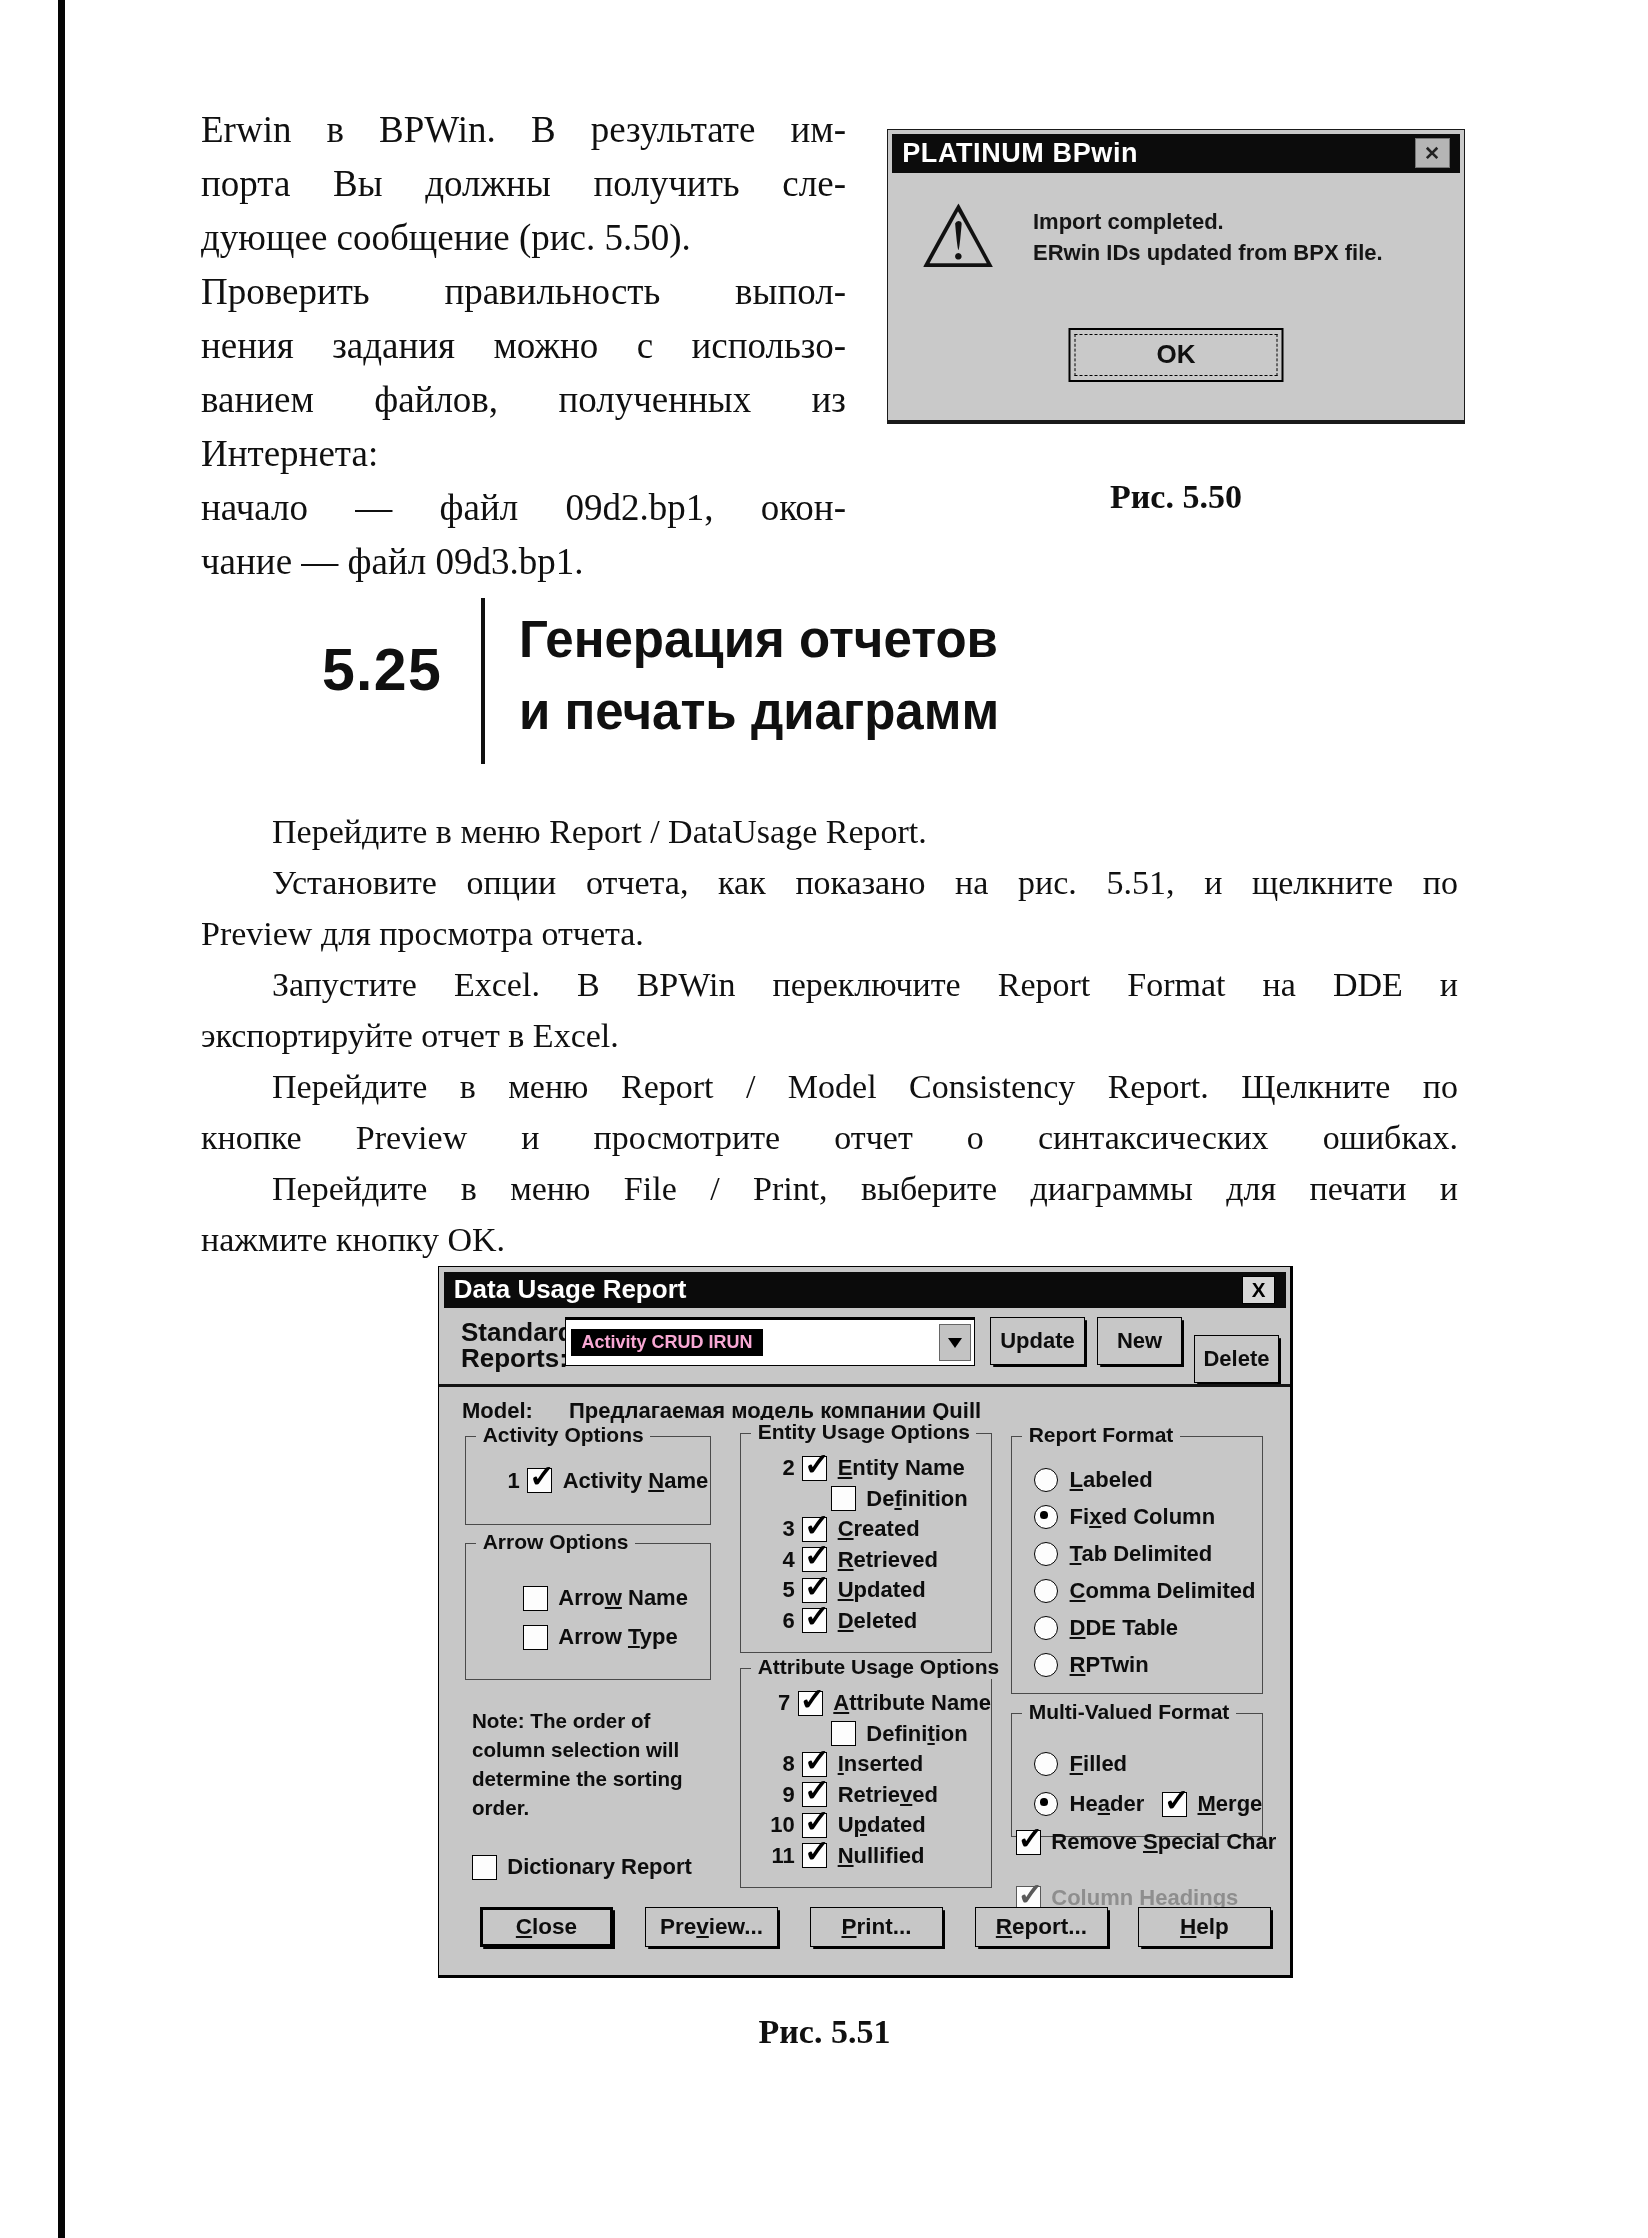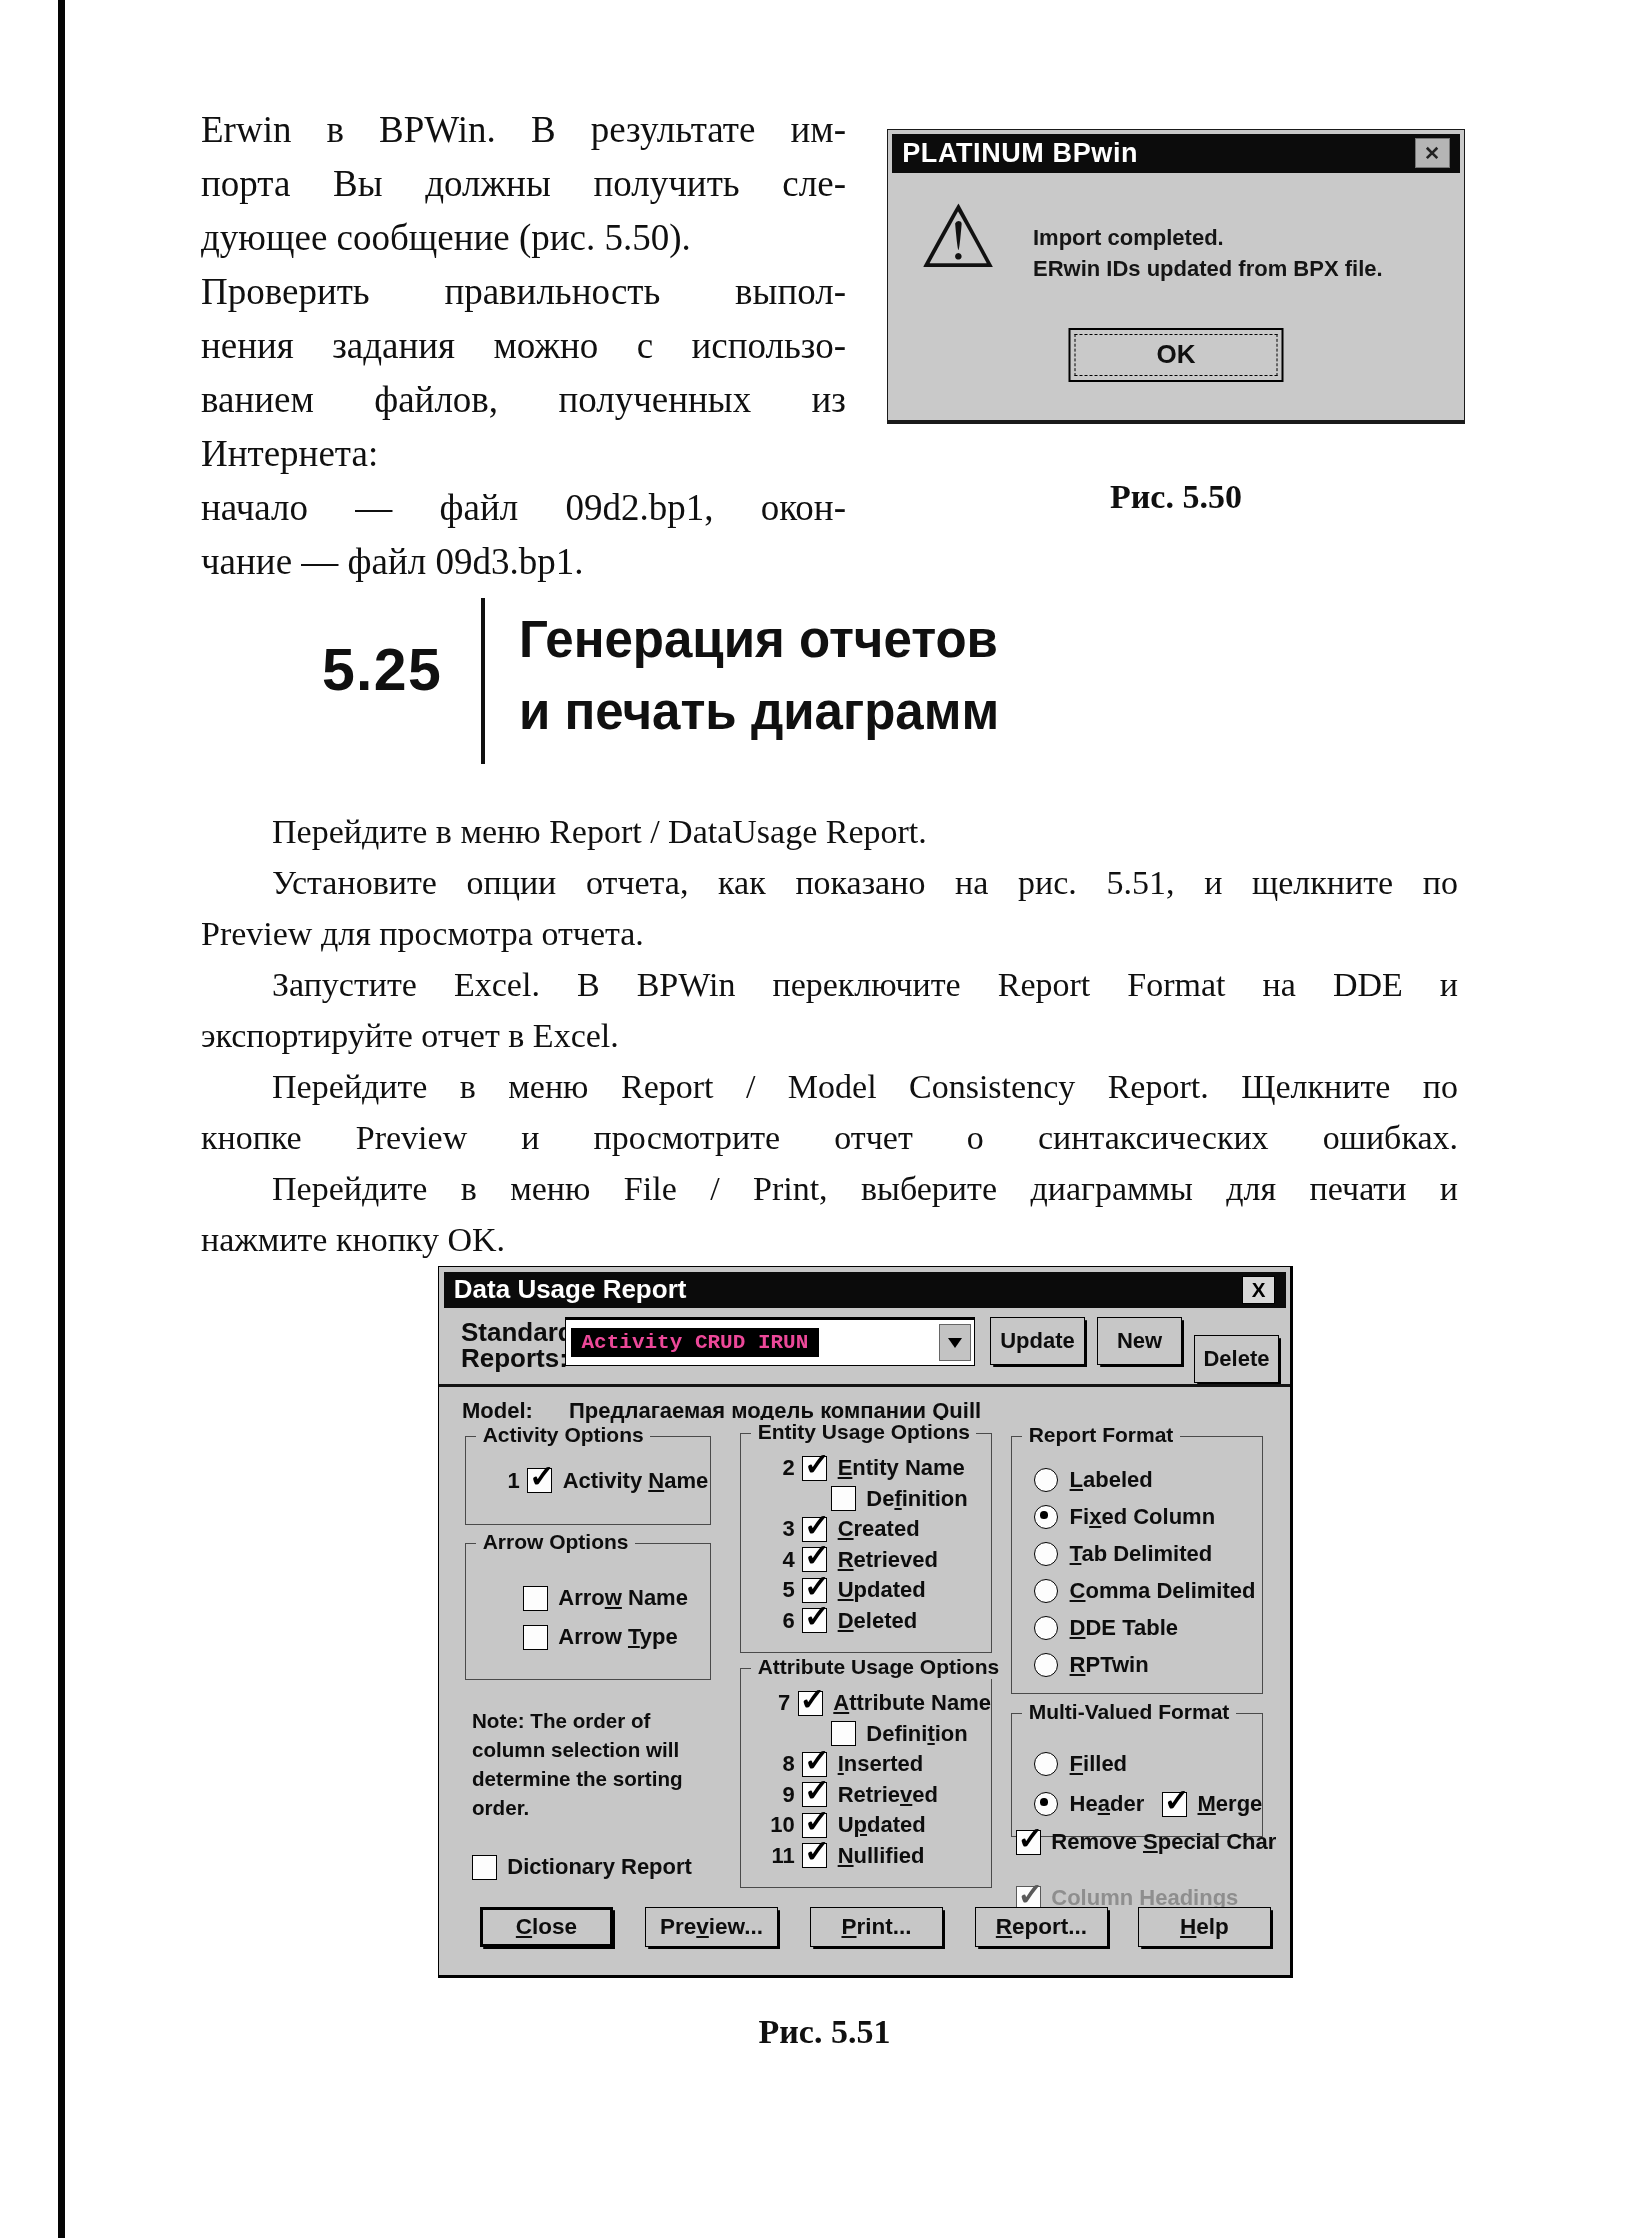--- a/index.html
+++ b/index.html
@@ -29,40 +29,40 @@
   .win50{position:absolute;left:887px;top:129px;width:578px;height:295px;background:#c9c9c9;
          border:1.9px solid #1a1a1a;border-bottom:4.5px solid #1a1a1a;box-sizing:border-box;
          font-family:"Liberation Sans",sans-serif;}
   .tb50{margin:3.9px 3.9px 0 3.9px;height:39px;background:#0c0c0c;color:#ffffff;display:flex;
         align-items:center;padding:0 10.3px;font-weight:bold;font-size:27px;letter-spacing:0.6px;}
   .x50{margin-left:auto;width:35px;height:30px;background:#b5b5b5;border:1.3px solid #777;
        color:#222;font-size:19.3px;font-weight:bold;display:flex;align-items:center;justify-content:center;box-sizing:border-box;}
   .bd50{position:relative;height:245px;}
   .warn{position:absolute;left:31px;top:16.7px;font-family:"DejaVu Sans",sans-serif;
         font-size:87px;line-height:1.1;color:#111;}
-  .msg50{position:absolute;left:145px;top:33px;font-size:22px;font-weight:600;line-height:31px;color:#151515;margin-top:16px;}
+  .msg50{position:absolute;left:145px;top:33px;font-size:22px;font-weight:600;line-height:31px;color:#151515;}
   .okb{position:absolute;left:50%;top:155px;transform:translateX(-50%);width:215px;height:54px;
        border:2.6px solid #000;background:#c9c9c9;display:flex;align-items:center;justify-content:center;
        font-weight:bold;font-size:26px;box-sizing:border-box;}
   .okb::before{content:"";position:absolute;inset:3.9px;border:1.9px dashed #000;}
 
   
   .win51{position:absolute;left:438px;top:1266px;width:855px;height:712px;background:#c7c7c7;
          border:1.9px solid #000;border-right:3.9px solid #000;border-bottom:3.2px solid #000;
          box-sizing:border-box;font-family:"Liberation Sans",sans-serif;color:#0d0d0d;}
   .tb51{margin:4.5px 4.5px 0 4.5px;height:36px;background:#0b0b0b;color:#fff;display:flex;
         align-items:center;padding:0 10.3px;font-weight:bold;font-size:26px;}
   .x51{margin-left:auto;width:33px;height:28px;background:#d8d8d8;border:1.9px solid #000;color:#000;
        font-weight:bold;font-size:20.6px;display:flex;align-items:center;justify-content:center;box-sizing:border-box;}
 
   .stdlbl{position:absolute;left:22px;top:52px;font-size:26px;font-weight:bold;line-height:26px;}
   .combo{position:absolute;left:126px;top:50px;width:410px;height:49px;background:#ffffff;
          border:1.9px solid #000;border-top-width:3.9px;box-sizing:border-box;display:flex;
          align-items:center;padding-left:5.2px;}
-  .sel{background:#000;color:#ec4899;font-size:21px;font-weight:bold;padding:2.6px 10.3px;white-space:nowrap;font-family:Liberation Mono, monospace;}
+  .sel{background:#000;color:#f9a8d4;font-size:18px;font-weight:bold;padding:2.6px 10.3px;white-space:nowrap;}
   .arr{position:absolute;right:3.2px;top:3.9px;bottom:3.9px;width:32px;background:#c3c3c3;border:1.3px solid #666;
        display:flex;align-items:center;justify-content:center;box-sizing:border-box;}
   .arr i{width:0;height:0;border-left:7.7px solid transparent;border-right:7.7px solid transparent;border-top:10.3px solid #000;}
 
   .b3d{position:absolute;background:#c7c7c7;border:1.9px solid #000;box-shadow:2.6px 2.6px 0 -0.6px #000;
        font-weight:bold;font-size:22px;display:flex;align-items:center;justify-content:center;box-sizing:border-box;}
   .btn-update{left:551px;top:50px;width:95px;height:48px;}
   .btn-new{left:658px;top:50px;width:85px;height:48px;}
   .btn-delete{left:755px;top:68px;width:85px;height:48px;}
 

